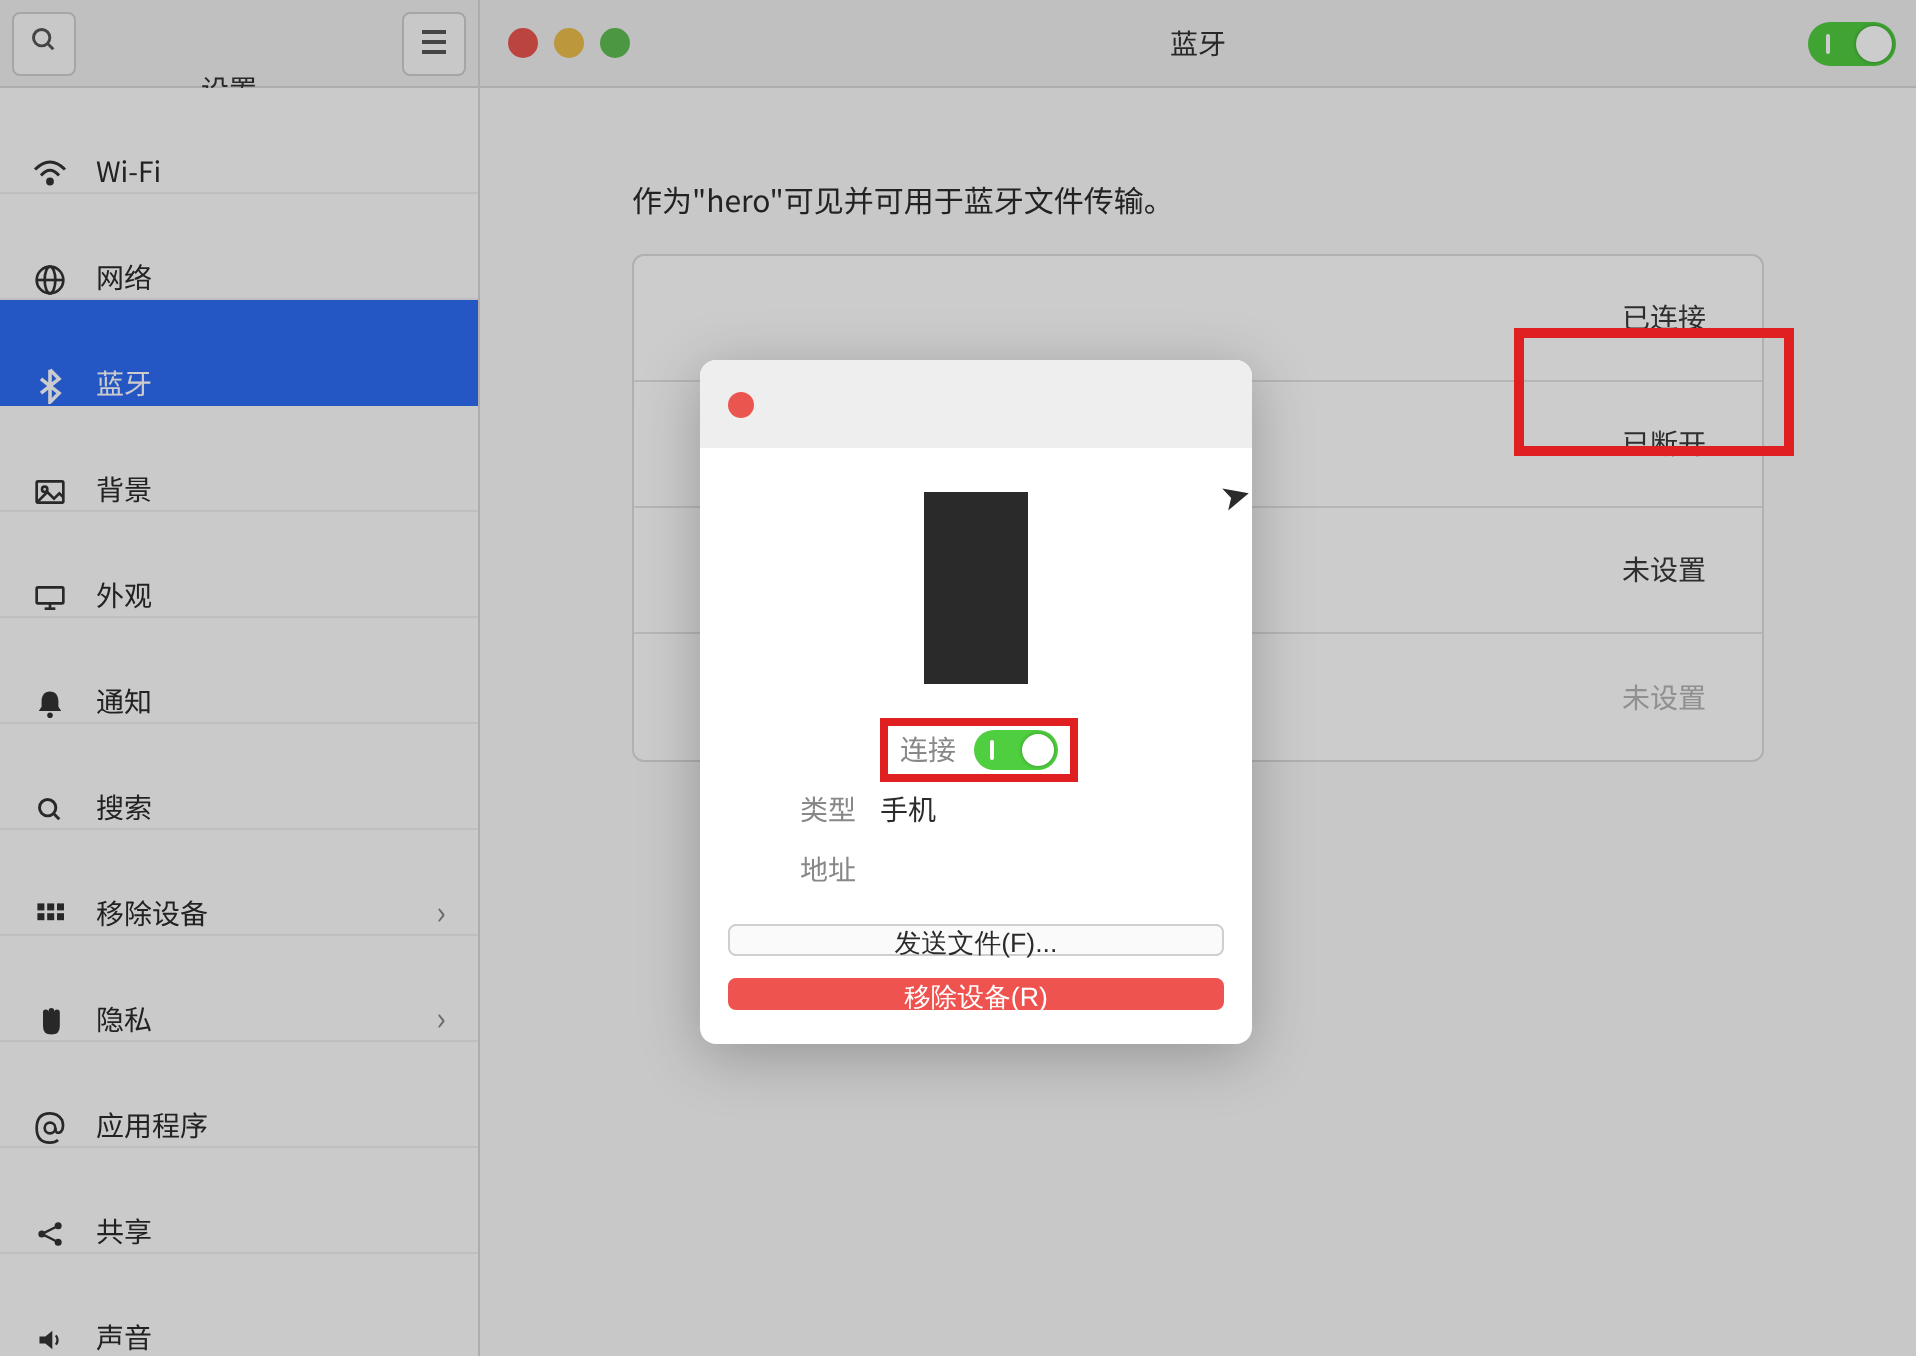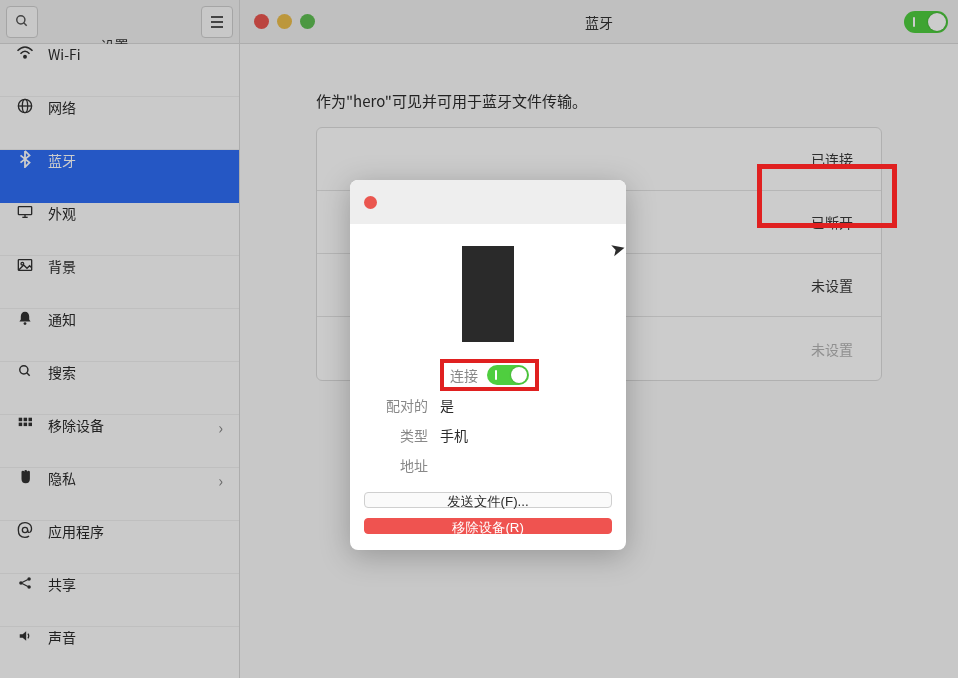--- a/index.html
+++ b/index.html
@@ -63,21 +63,21 @@
       position:absolute; left:9px; top:6px; width:2px; height:10px; background:#fff; border-radius:1px;
     }
 
     
     .sidebar {
       position:absolute; left:0; top:44px; width:240px; bottom:0;
       background:#fdfdfd; border-right:1px solid #d9d9d9;
       overflow:hidden;
     }
     .side-item{
-      height:53px; display:flex; align-items:flex-start; padding:0 16px;
+      height:53px; display:flex; align-items:flex-end; padding:0 16px;
       border-bottom:1px solid #efefef; color:#2b2b2b;
       position:relative;
     }
     .side-item .lbl{ margin-left:14px; }
     .side-item.active{ background:#2f6df6; color:#fff; border-bottom-color:#2f6df6;}
     .side-item .chev{ position:absolute; right:16px; color:#888; font-size:16px;}
     .side-icon{ width:18px; height:18px; display:flex; align-items:center; justify-content:center; }
 
     
     .main{
@@ -212,36 +212,36 @@
     <span class="side-icon">
         <svg width="12" height="18" viewBox="0 0 12 20" fill="none" stroke="#fff" stroke-width="2">
           <path d="M6 1 L6 19 L11 14 L1 6 M6 1 L11 6 L1 14"></path>
         </svg>
       </span>
     <span class="lbl">蓝牙</span>
   </div>
   <div class="side-item">
     <span class="side-icon">
         <svg width="16" height="14" viewBox="0 0 24 20" fill="none" stroke="#333" stroke-width="2">
+          <rect x="2" y="2" width="20" height="16" rx="1"></rect>
+          <circle cx="8" cy="8" r="2"></circle>
+          <path d="M3 17 L10 10 L15 15 L19 11 L22 14"></path>
+        </svg>
+      </span>
+    <span class="lbl">背景</span>
+  </div>
+  <div class="side-item">
+    <span class="side-icon">
+        <svg width="16" height="14" viewBox="0 0 24 20" fill="none" stroke="#333" stroke-width="2">
           <rect x="2" y="2" width="20" height="12" rx="1"></rect>
           <line x1="8" y1="18" x2="16" y2="18"></line>
           <line x1="12" y1="14" x2="12" y2="18"></line>
         </svg>
       </span>
     <span class="lbl">外观</span>
-  </div>
-  <div class="side-item">
-    <span class="side-icon">
-        <svg width="16" height="14" viewBox="0 0 24 20" fill="none" stroke="#333" stroke-width="2">
-          <rect x="2" y="2" width="20" height="16" rx="1"></rect>
-          <circle cx="8" cy="8" r="2"></circle>
-          <path d="M3 17 L10 10 L15 15 L19 11 L22 14"></path>
-        </svg>
-      </span>
-    <span class="lbl">背景</span>
   </div>
   <div class="side-item">
     <span class="side-icon">
         <svg width="14" height="16" viewBox="0 0 20 22" fill="#333">
           <path d="M10 2 C6 2 4 5 4 9 L4 13 L2 16 L18 16 L16 13 L16 9 C16 5 14 2 10 2 Z"></path>
           <circle cx="10" cy="19" r="2"></circle>
         </svg>
       </span>
     <span class="lbl">通知</span>
   </div>
@@ -342,24 +342,20 @@
       <span style="width:76px"></span>
       <span class="conn-highlight">
         <span class="k" style="width:auto;padding-right:0">连接</span>
         <span class="toggle green dlg-toggle">
           <span class="bar" style="left:8px;top:5px;height:10px"></span>
             <span class="knob"></span>
         </span>
       </span>
     </div>
     <div class="info-row">
-      <span class="k">配对的</span>
-      <span class="v">是</span>
-    </div>
-    <div class="info-row">
       <span class="k">类型</span>
       <span class="v">手机</span>
     </div>
     <div class="info-row">
       <span class="k">地址</span>
       <span class="v"></span>
     </div>
 
     <button class="dlg-btn">发送文件(F)...</button>
     <button class="dlg-btn remove">移除设备(R)</button>

